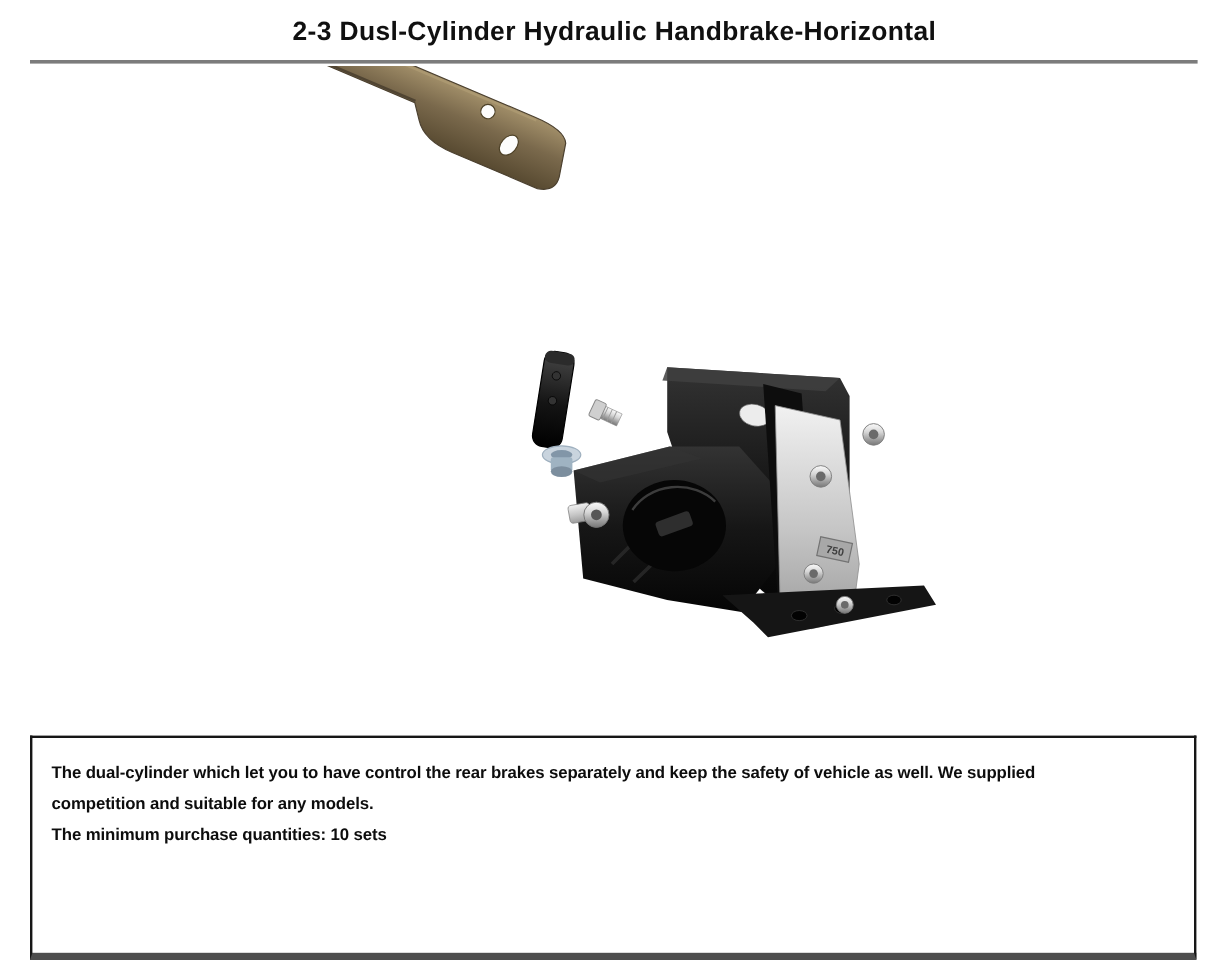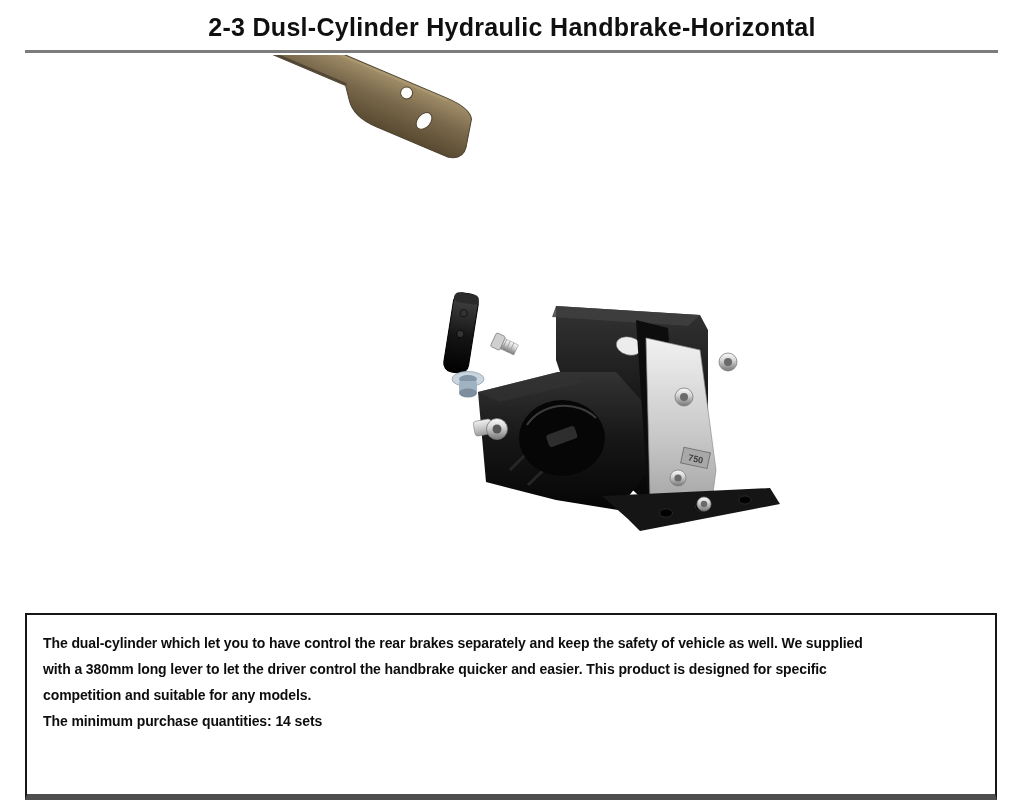--- a/index.html
+++ b/index.html
@@ -1,18 +1,18 @@
 <!DOCTYPE html>
 <html><head>
 <meta charset="utf-8">
 <style>
   html,body{margin:0;padding:0;background:#ffffff;}
   body{width:1024px;height:800px;position:relative;font-family:"Liberation Sans",sans-serif;overflow:hidden;}
   .page-title{position:absolute;top:13px;left:0;width:1024px;text-align:center;
-    font-size:25px;font-weight:bold;letter-spacing:.3px;color:#101010;margin:0;}
+    font-size:22px;font-weight:bold;letter-spacing:.3px;color:#101010;margin:0;}
   .title-divider{position:absolute;top:50px;left:25px;width:973px;height:3px;background:#7c7c7c;}
   .product-illustration{position:absolute;top:55px;left:0;}
   .description-box{position:absolute;top:613px;left:25px;width:972px;height:187px;box-sizing:border-box;
     border:2px solid #161616;border-bottom:6px solid #4e4e4e;background:#ffffff;
     padding:15px 15px 0 16px;}
   .description-line{font-size:14px;font-weight:bold;letter-spacing:-0.1px;color:#0d0d0d;
     line-height:26px;white-space:nowrap;}
 </style>
 </head>
 <body>
@@ -238,16 +238,15 @@
       <circle cx="0" cy="0" r="13.5" fill="url(#gChrome)" stroke="#878787" stroke-width="0.8"></circle>
       <circle cx="0" cy="0" r="6.5" fill="#585858"></circle>
         <circle cx="0" cy="0" r="3" fill="#333333"></circle>
     </g>
     <text x="26" y="8" font-family="Liberation Sans, sans-serif" font-size="15" font-weight="bold" fill="#c41f1f" opacity="0.9">S</text>
   </g>
 </svg>
 
 <div class="description-box">
   <div class="description-line">The dual-cylinder which let you to have control the rear brakes separately and keep the safety of vehicle as well. We supplied</div>
-  <div class="description-line">with a 380mm long lever to let the driver control the handbrake quicker and easier. This product is designed for specific</div>
   <div class="description-line">competition and suitable for any models.</div>
-  <div class="description-line">The minimum purchase quantities: 14 sets</div>
+  <div class="description-line">The minimum purchase quantities: 10 sets</div>
 </div>
 
 </body></html>

